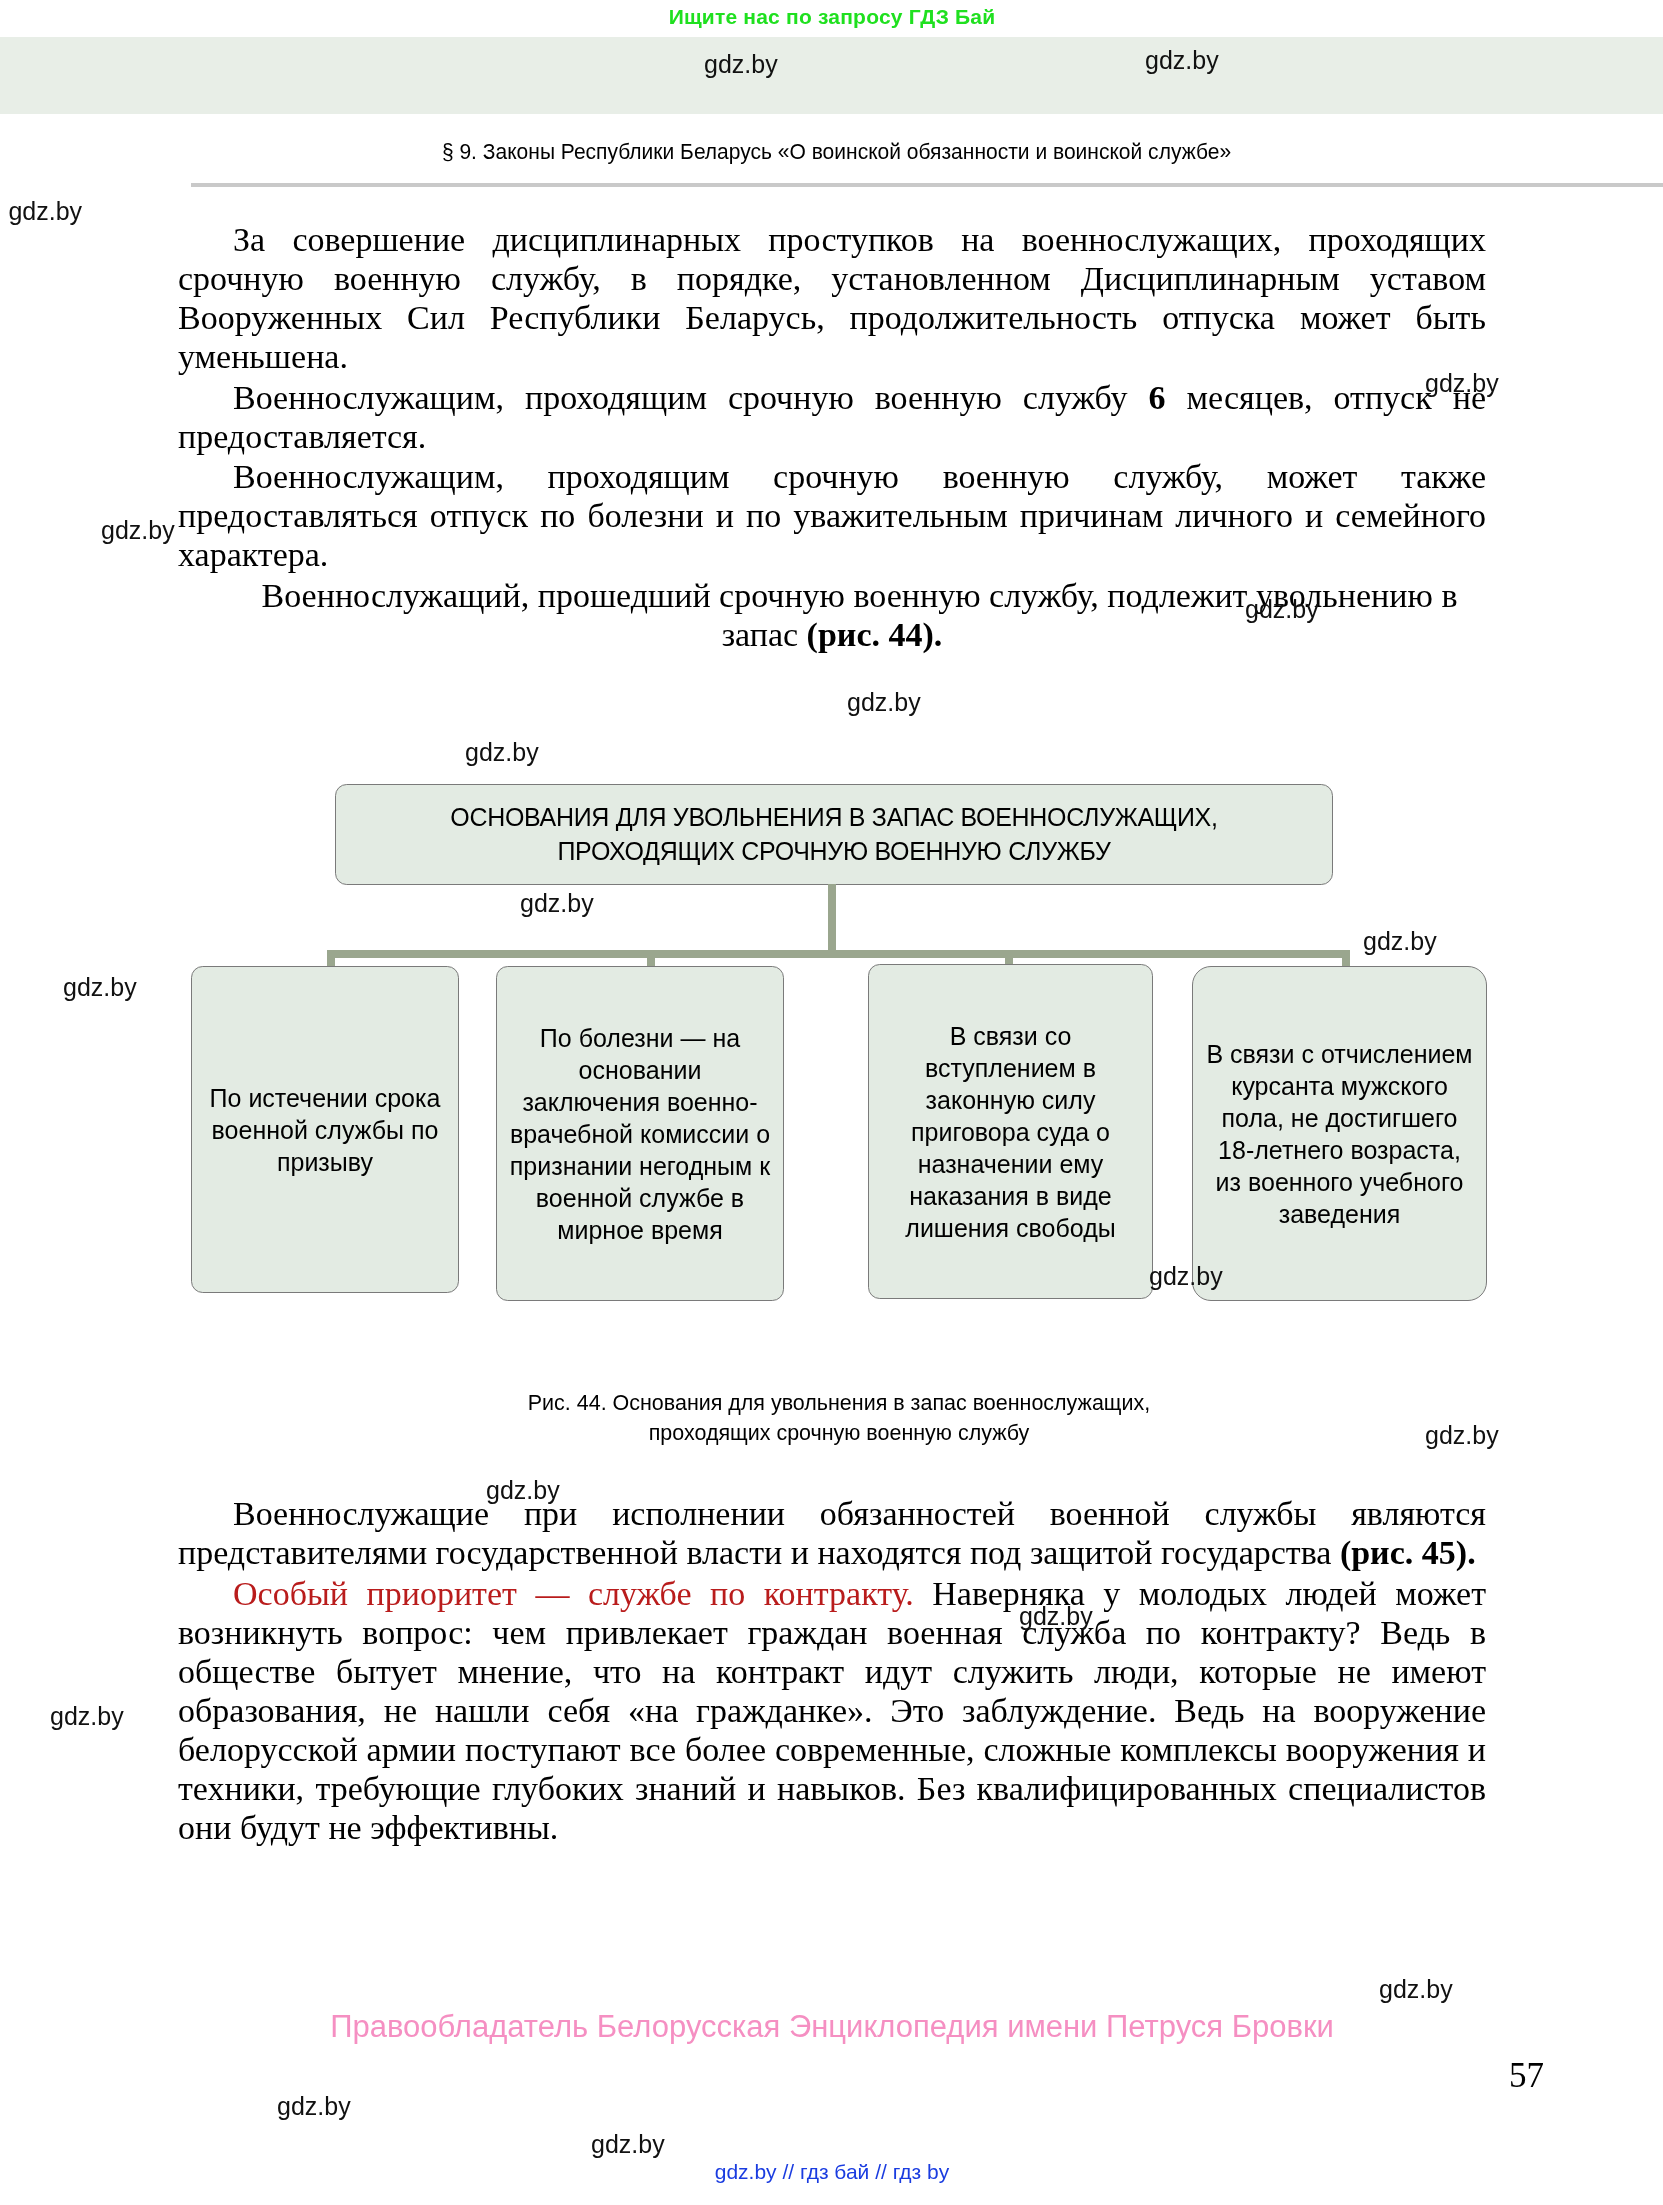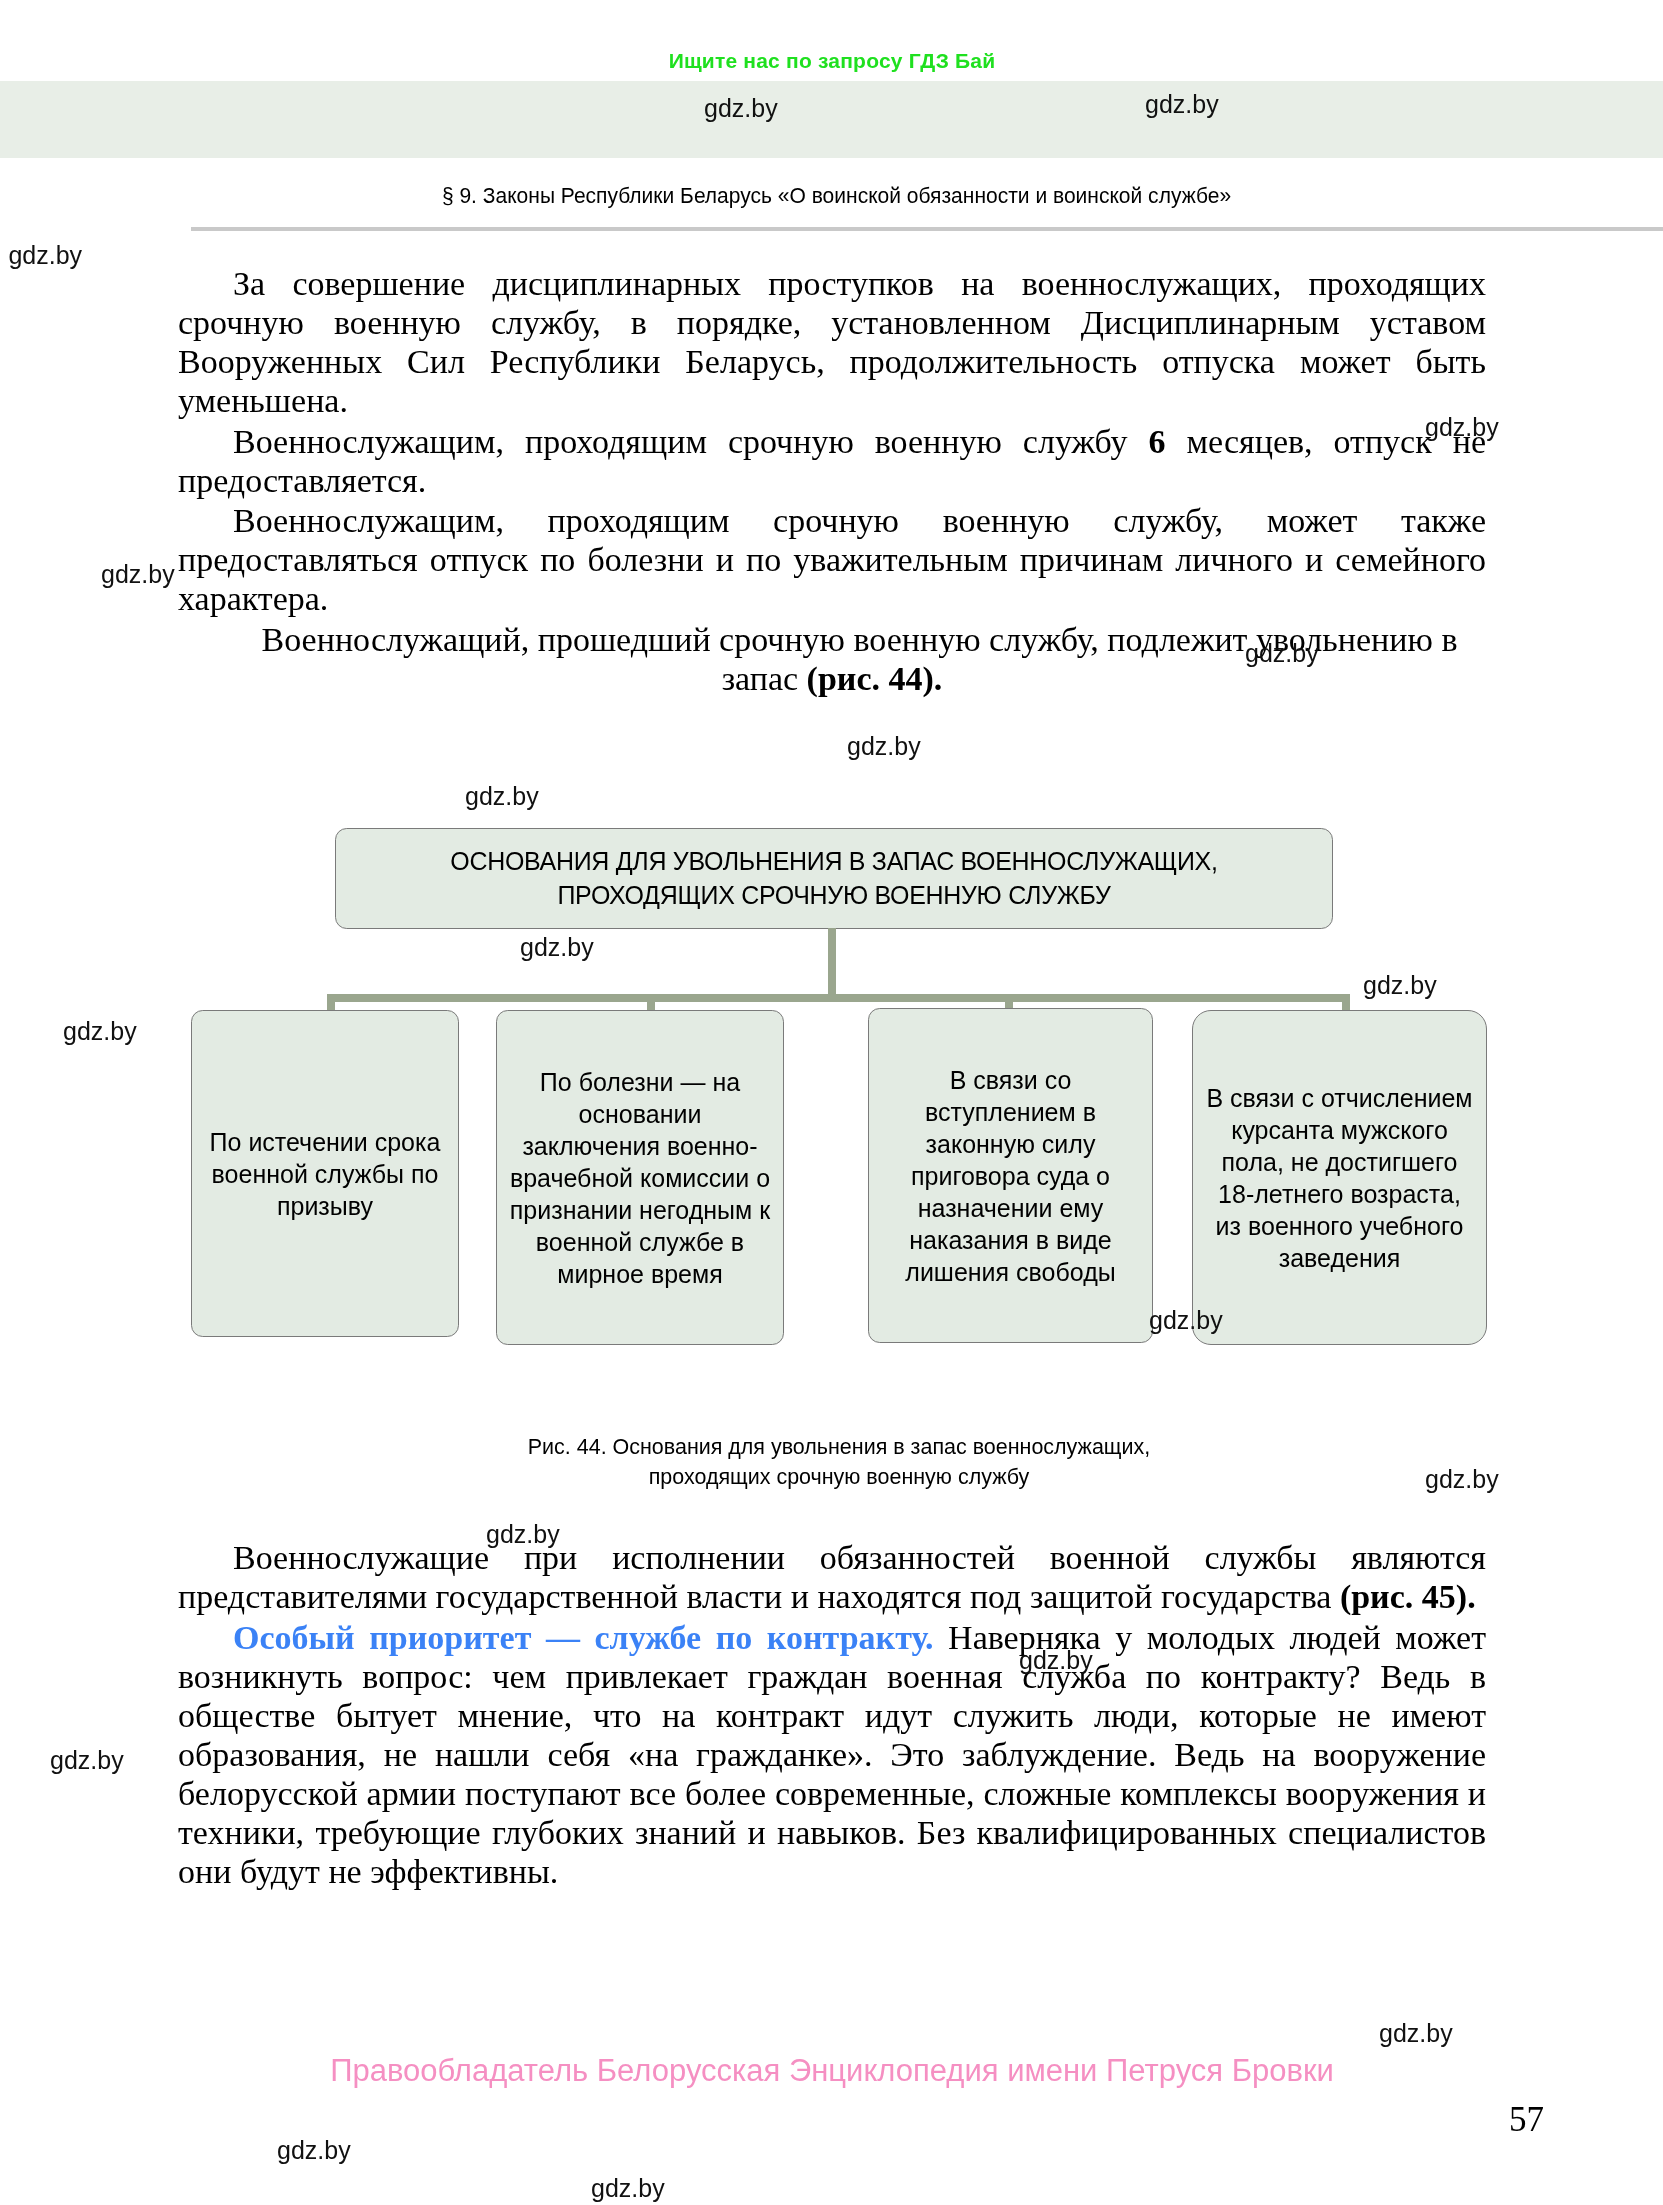--- a/index.html
+++ b/index.html
@@ -3,21 +3,21 @@
 <meta charset="utf-8">
 <style>
   html,body{margin:0;padding:0;}
   body{
     width:1664px;height:2205px;
     background:#ffffff;
     font-family:"Liberation Serif", serif;
     position:relative;
     overflow:hidden;
   }
-  .page{position:absolute;inset:0;margin-top:44px;}
+  .page{position:absolute;inset:0;}
 
   
   .promo{
     position:absolute;left:0;right:0;top:5px;
     text-align:center;
     font-family:"Liberation Sans", sans-serif;
     font-size:21px;font-weight:700;
     color:#1fe01f;
     letter-spacing:0.2px;
   }
@@ -54,21 +54,21 @@
     line-height:39px;
     text-align:justify;
     text-indent:55px;
     color:#000;
     font-family:"Liberation Serif", serif;
     hyphens:none;
     word-spacing:0px;
   }
   p.bt.last-free{text-align:center;}
   .bold{font-weight:700;}
-  .accent{color:#3b82f6;font-weight:700;}
+  .accent{color:#b91c1c;font-weight:400;}
 
   
   .diagram{position:absolute;left:0;top:771px;width:1664px;height:620px;}
   .dbox{
     position:absolute;
     background:#e3ebe3;
     border:0.8px solid #7a7a7a;
     border-radius:11.7px;
     box-sizing:border-box;
     font-family:"Liberation Sans", sans-serif;

